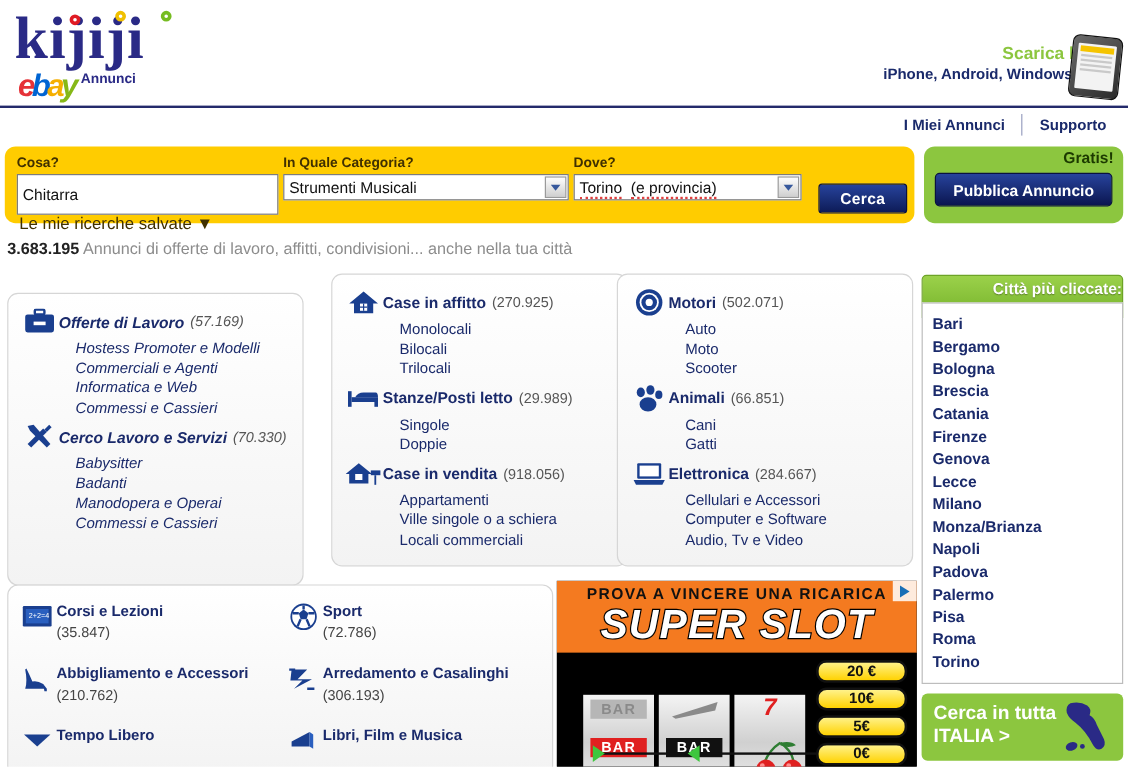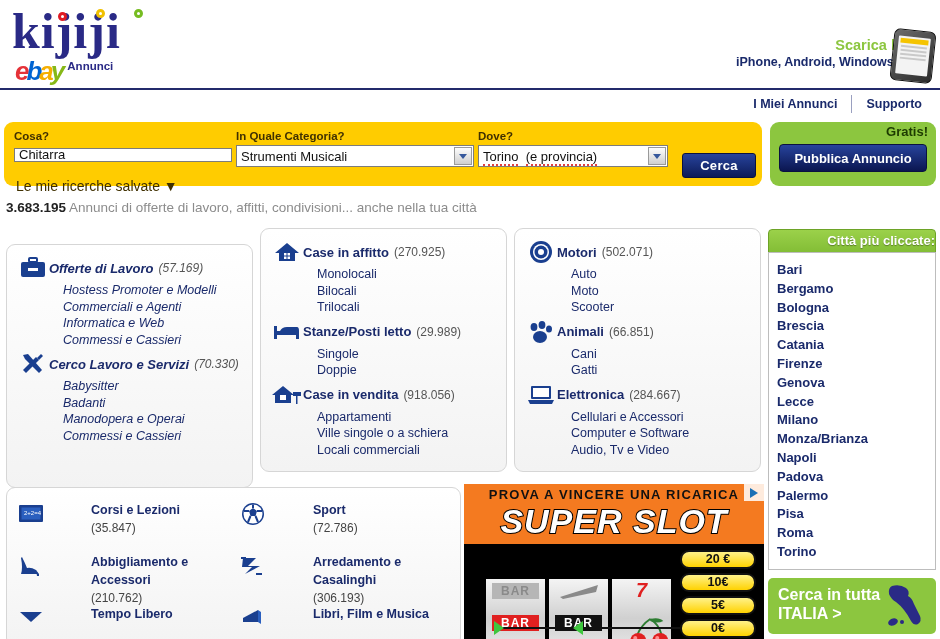--- a/index.html
+++ b/index.html
@@ -50,21 +50,21 @@
 
   
   .searchband { position: absolute; left: 4px; top: 122px; width: 758px; height: 64px;
     background: #ffcc00; border-radius: 9px; }
   .field { position: absolute; top: 8px; }
   .field label { display: block; font-size: 11.5px; font-weight: bold; color: #403000; margin-bottom: 3px; }
   .field.f-what { left: 10px; width: 218px; }
   .field.f-cat { left: 232px; width: 238px; }
   .field.f-where { left: 474px; width: 190px; }
   .txtinput {
-    width: 100%; height: 14px; border: 1px solid #7c7c7c; background: #fff;
+    width: 100%; height: 34px; border: 1px solid #7c7c7c; background: #fff;
     font-size: 13px; font-family: "Liberation Sans", sans-serif; color: #111;
     padding: 1px 4px;
   }
   .selbox {
     position: relative; width: 100%; height: 22px; border: 1px solid #7c7c7c;
     background: #fff; font-size: 13px; color: #111; padding: 3px 22px 0 4px;
     white-space: nowrap; overflow: hidden;
   }
   .selbox .arrowbtn {
     position: absolute; right: 1px; top: 1px; width: 18px; height: 18px;
@@ -98,38 +98,38 @@
   
   .stats { position: absolute; left: 6px; top: 200px; font-size: 13.5px; color: #8c8c8c; }
   .stats b { color: #222; font-weight: bold; }
 
   
   .card {
     position: absolute; background: linear-gradient(#ffffff,#f3f3f3);
     border: 1px solid #d6d6d6; border-radius: 9px;
   }
   .card.c1 { left: 6px; top: 244px; width: 247px; height: 244px; font-style: italic; }
-  .card.c2 { left: 260px; top: 228px; width: 247px; height: 244px; }
+  .card.c2 { left: 276px; top: 228px; width: 247px; height: 244px; }
   .card.c3 { left: 514px; top: 228px; width: 247px; height: 244px; }
   .card.cbottom { left: 6px; top: 487px; width: 455px; height: 160px; }
 
   .cat-group { position: relative; padding: 0 0 0 10px; }
   .cat-head { display: flex; align-items: center; height: 26px; }
   .cat-icon { width: 32px; height: 26px; display: flex; align-items: center; justify-content: center; flex: none; }
   .cat-title { font-size: 13px; font-weight: bold; color: #1a2a6b; }
   .cat-count { font-size: 12px; color: #555; font-weight: normal; margin-left: 5px; }
   .sublist { margin: 1px 0 3px 46px; }
   .sublist a { display: block; font-size: 12.5px; color: #1a2a6b; text-decoration: none; line-height: 16.5px; }
   .card-inner { padding-top: 10px; }
 
   
   .grid2 { display: flex; flex-wrap: wrap; padding: 10px 0 0 8px; }
   .gcell { width: 222px; height: 52px; display: flex; align-items: flex-start; }
   .gcell .cat-icon { height: 32px; }
-  .gcell .gtext { padding-top: 2px; margin-left: 44px; }
+  .gcell .gtext { padding-top: 2px; }
   .gcell .gtitle { font-size: 12.5px; font-weight: bold; color: #1a2a6b; line-height: 15px; }
   .gcell .gcount { font-size: 12px; color: #444; line-height: 15px; }
 
   
   .sidebar-head {
     position: absolute; left: 768px; top: 229px; width: 168px; height: 36px;
     background: linear-gradient(#9bd14a,#76b32b); border: 1px solid #6da327; border-radius: 4px 4px 0 0;
     color: #fff; font-size: 13px; font-weight: bold; text-align: right; line-height: 21px;
     text-shadow: 0 1px 1px rgba(0,0,0,.35);
   }

